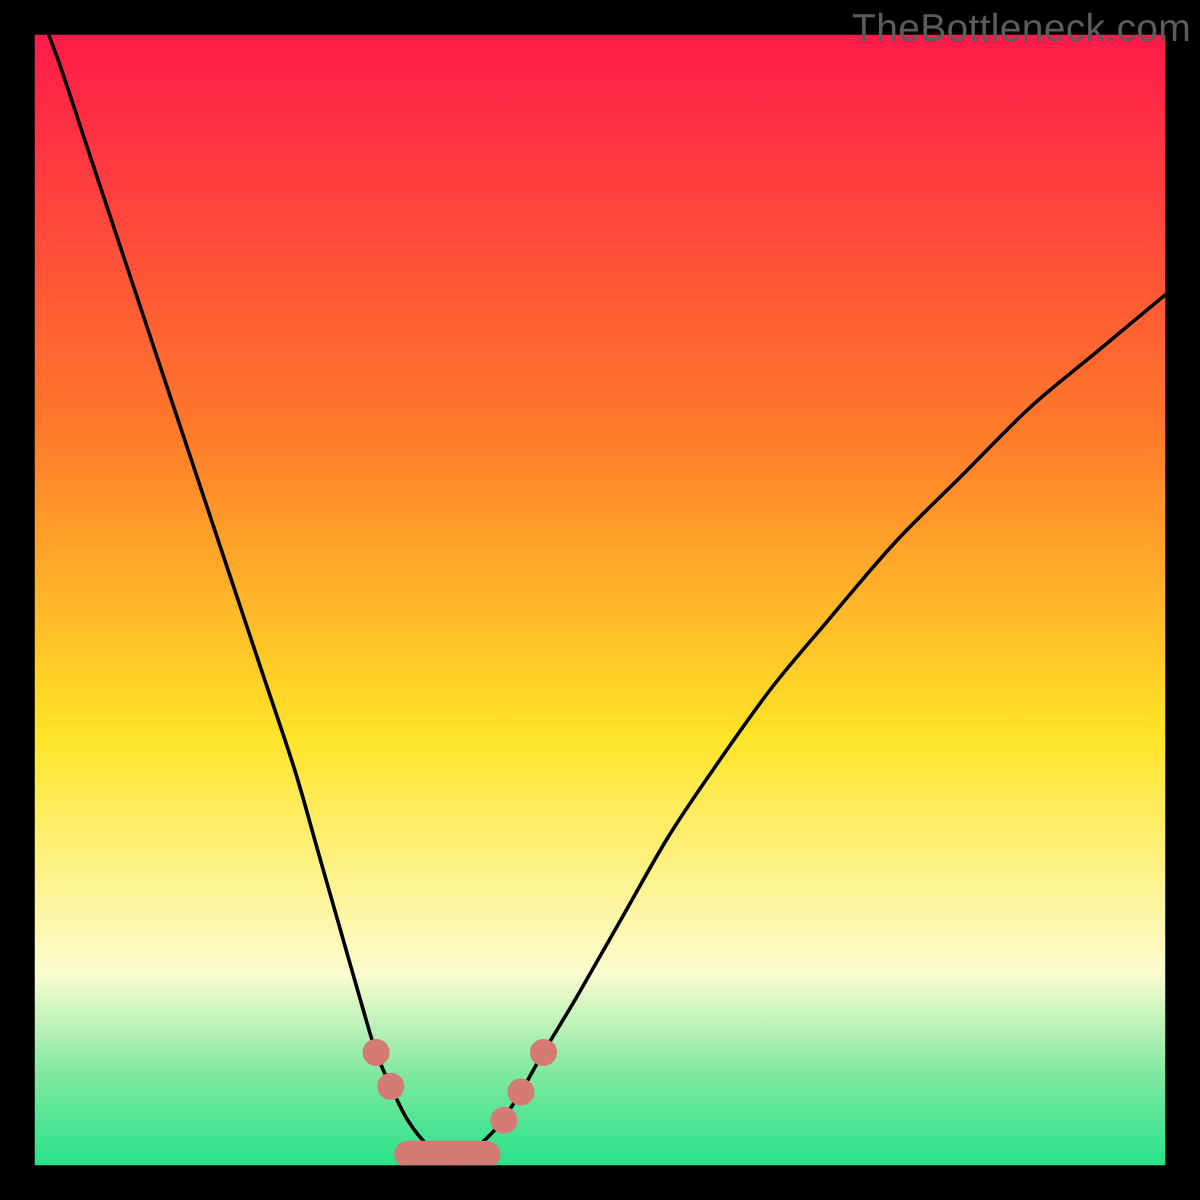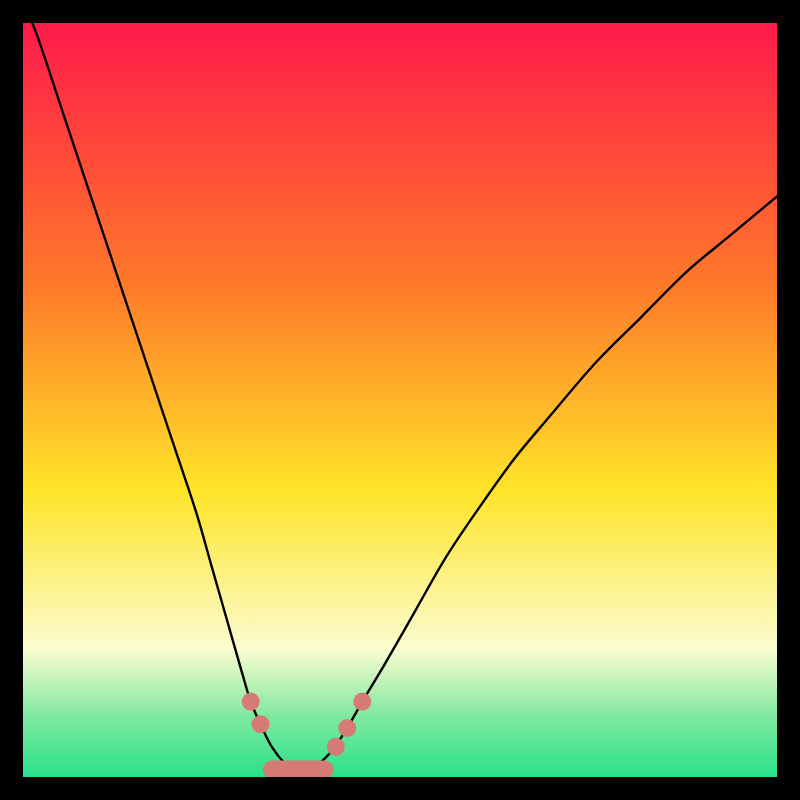--- a/index.html
+++ b/index.html
@@ -70,13 +70,14 @@
       <rect class="marker-capsule" rx="9" ry="9" height="18" x="239.82" y="737.46" width="70.78"></rect>
       <g>
           <circle cx="227.71" cy="678.60" r="9" class="marker-dot"></circle>
           <circle cx="237.51" cy="701.22" r="9" class="marker-dot"></circle>
           <circle cx="312.91" cy="723.84" r="9" class="marker-dot"></circle>
           <circle cx="324.22" cy="704.99" r="9" class="marker-dot"></circle>
           <circle cx="339.30" cy="678.60" r="9" class="marker-dot"></circle>
         </g>
     </svg>
   </div>
+  <div class="watermark">TheBottleneck.com</div>
 </div>
 
 </body></html>

